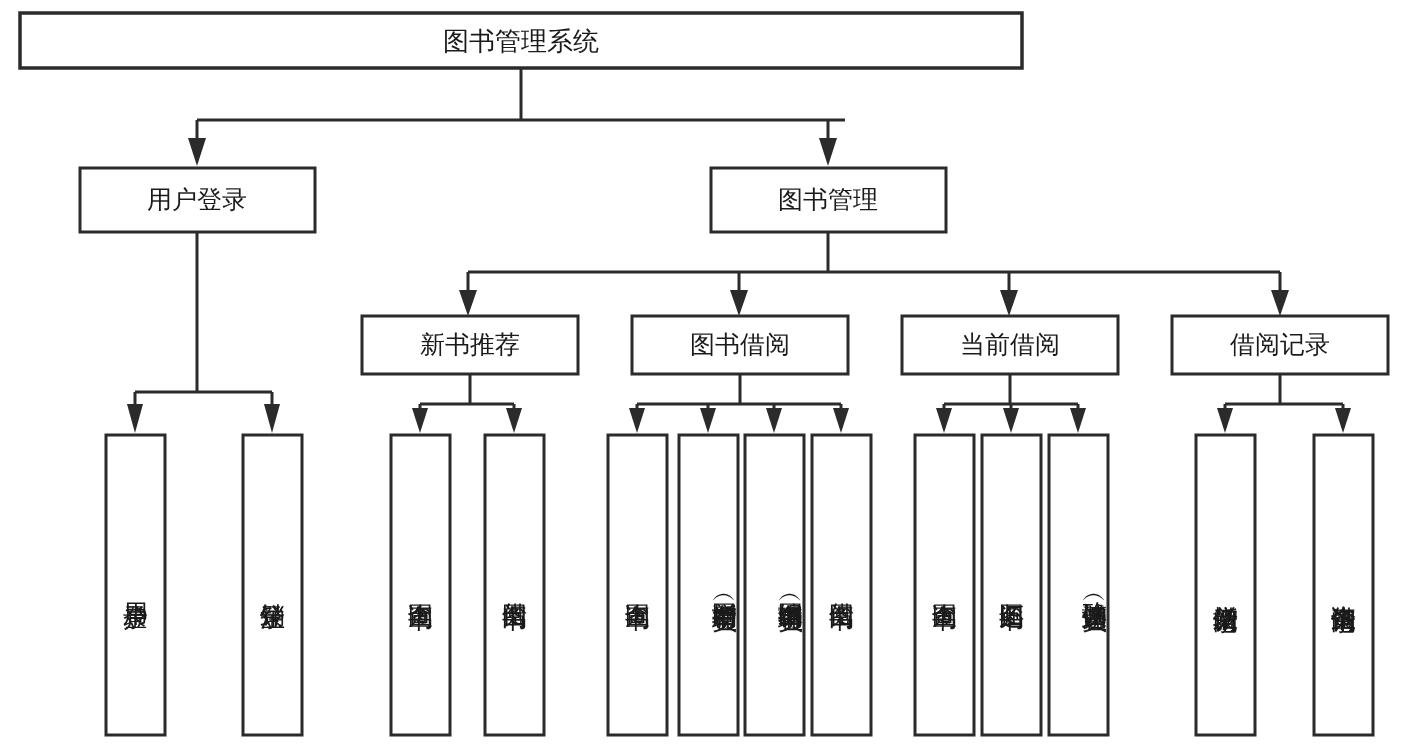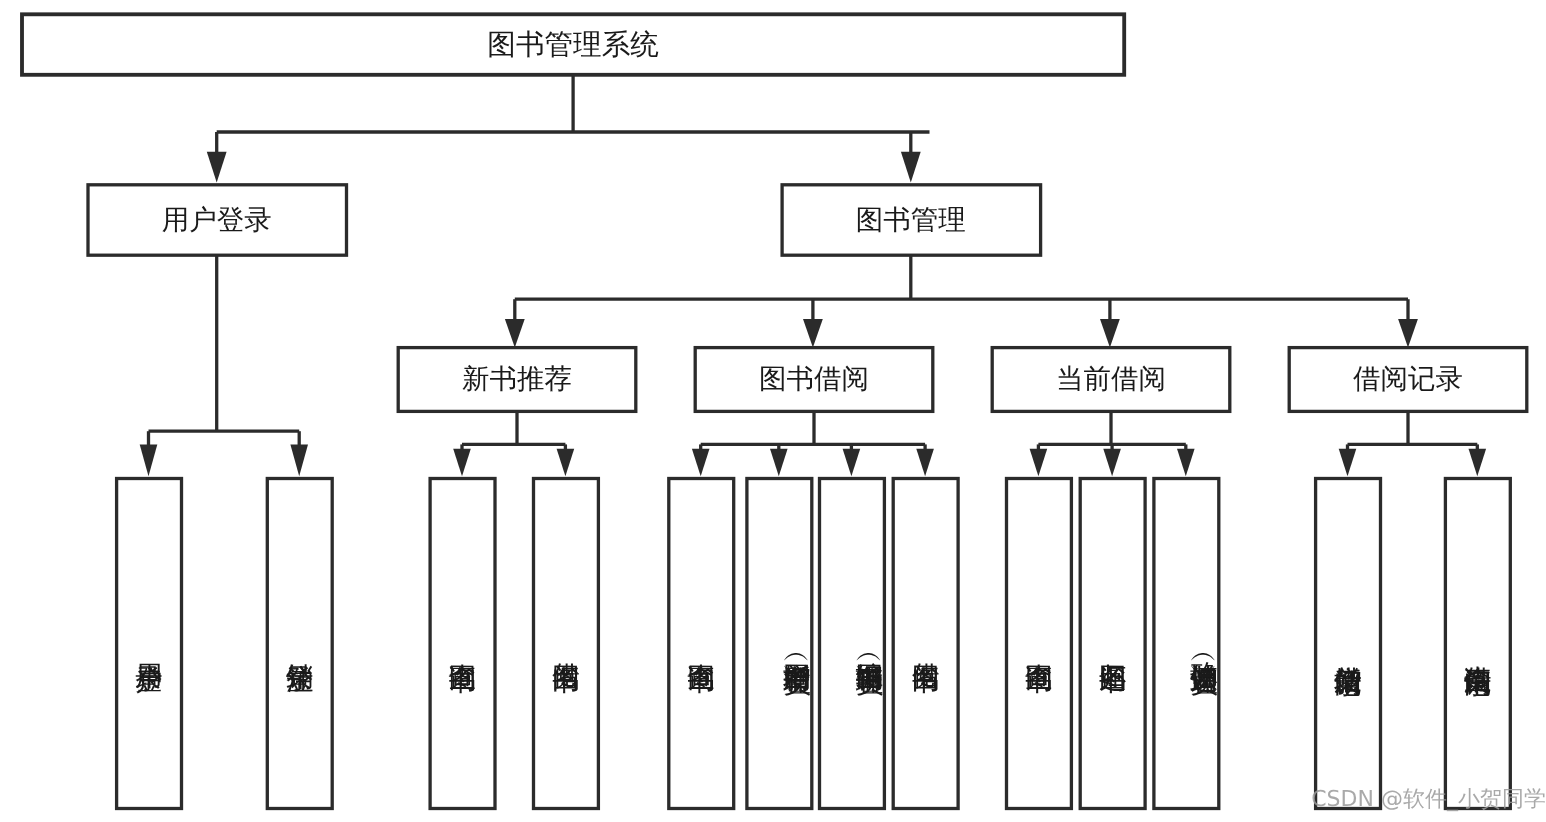--- a/index.html
+++ b/index.html
@@ -239,15 +239,14 @@
   <div class="vlabel" style="left:745px; top:440px; width:59px; height:292px; align-items:flex-start;">编辑图书（管理员）</div>
   <div class="vlabel" style="left:812px; top:435px; width:59px; height:300px;">借阅图书</div>
 
   <div class="vlabel" style="left:915px; top:435px; width:59px; height:300px;">查询图书</div>
   <div class="vlabel" style="left:982px; top:435px; width:59px; height:300px;">归还图书</div>
   <div class="vlabel" style="left:1049px; top:440px; width:59px; height:292px; align-items:flex-start;">确认归还（管理员）</div>
 
   <div class="vlabel" style="left:1196px; top:450px; width:59px; height:275px;">新增借阅记录</div>
   <div class="vlabel" style="left:1314px; top:450px; width:59px; height:275px;">查询借阅记录</div>
 
-  <div class="watermark">CSDN @软件_小贺同学</div>
 
 </div>
 
 </body></html>

